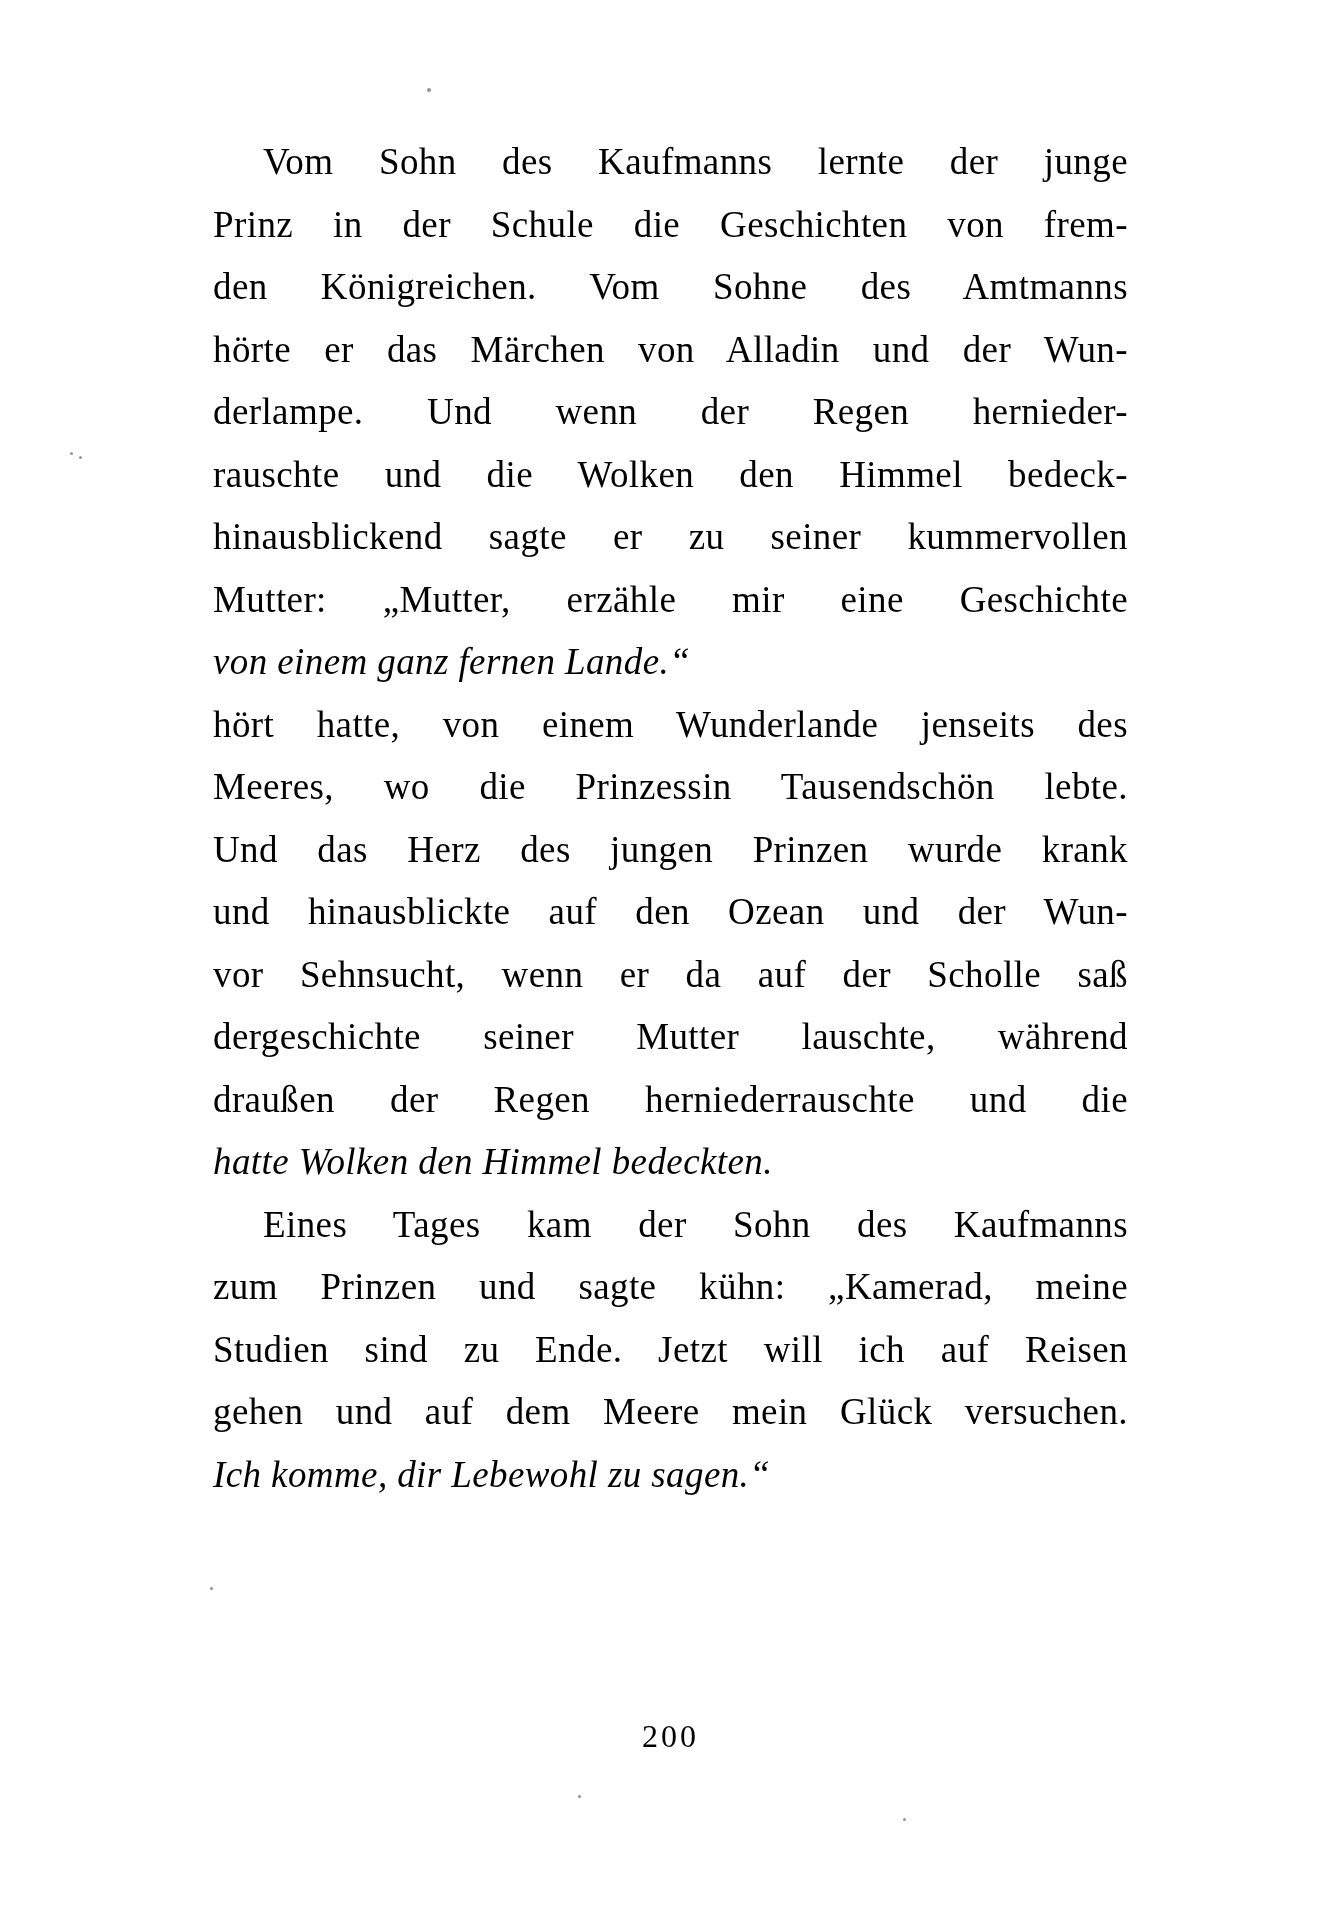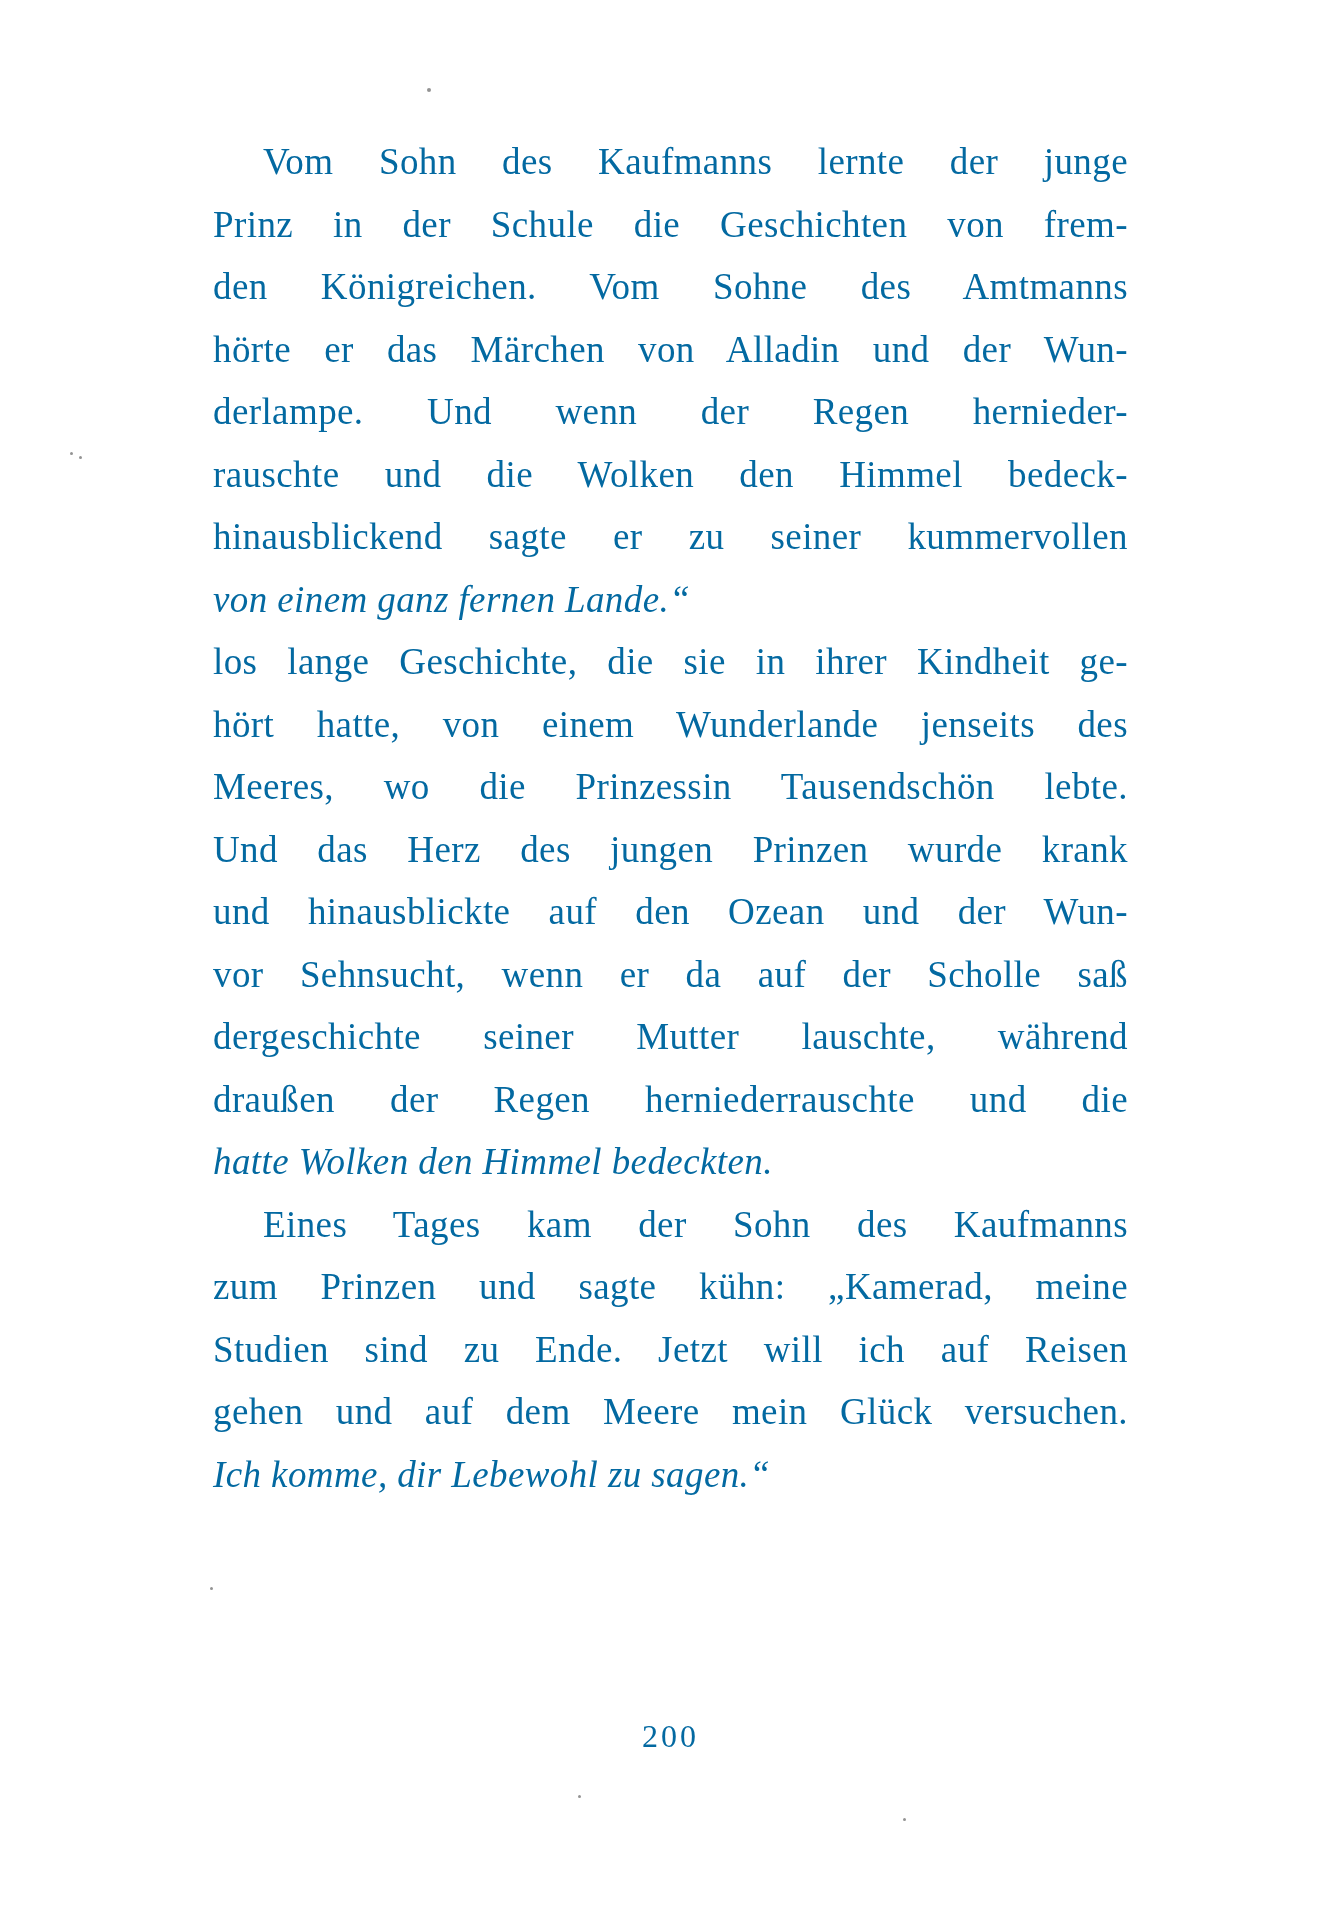--- a/index.html
+++ b/index.html
@@ -7,21 +7,21 @@
     padding: 0;
     background: #ffffff;
   }
   .page {
     position: relative;
     width: 1339px;
     height: 1905px;
     background: #ffffff;
     overflow: hidden;
     font-family: "Liberation Serif", "DejaVu Serif", serif;
-    color: #0369a1;
+    color: #000000;
   }
   .text-block {
     position: absolute;
     left: 213px;
     top: 131px;
     width: 915px;
     font-size: 37px;
     line-height: 62.5px;
     letter-spacing: 0.4px;
   }
@@ -65,24 +65,24 @@
 <div class="page">
   <div class="text-block">
       <div class="paragraph">
         <div class="text-line first">Vom Sohn des Kaufmanns lernte der junge</div>
         <div class="text-line">Prinz in der Schule die Geschichten von frem-</div>
         <div class="text-line">den Königreichen. Vom Sohne des Amtmanns</div>
         <div class="text-line">hörte er das Märchen von Alladin und der Wun-</div>
         <div class="text-line">derlampe. Und wenn der Regen hernieder-</div>
         <div class="text-line">rauschte und die Wolken den Himmel bedeck-</div>
         <div class="text-line">hinausblickend sagte er zu seiner kummervollen</div>
+        <div class="text-line">Mutter: „Mutter, erzähle mir eine Geschichte</div>
         <div class="text-line last">von einem ganz fernen Lande.“</div>
       </div>
       <div class="paragraph">
-        <div class="text-line">los lange Geschichte, die sie in ihrer Kindheit ge-</div>
         <div class="text-line">hört hatte, von einem Wunderlande jenseits des</div>
         <div class="text-line">Meeres, wo die Prinzessin Tausendschön lebte.</div>
         <div class="text-line">Und das Herz des jungen Prinzen wurde krank</div>
         <div class="text-line">und hinausblickte auf den Ozean und der Wun-</div>
         <div class="text-line">vor Sehnsucht, wenn er da auf der Scholle saß</div>
         <div class="text-line">dergeschichte seiner Mutter lauschte, während</div>
         <div class="text-line">draußen der Regen herniederrauschte und die</div>
         <div class="text-line last">hatte Wolken den Himmel bedeckten.</div>
       </div>
       <div class="paragraph">

